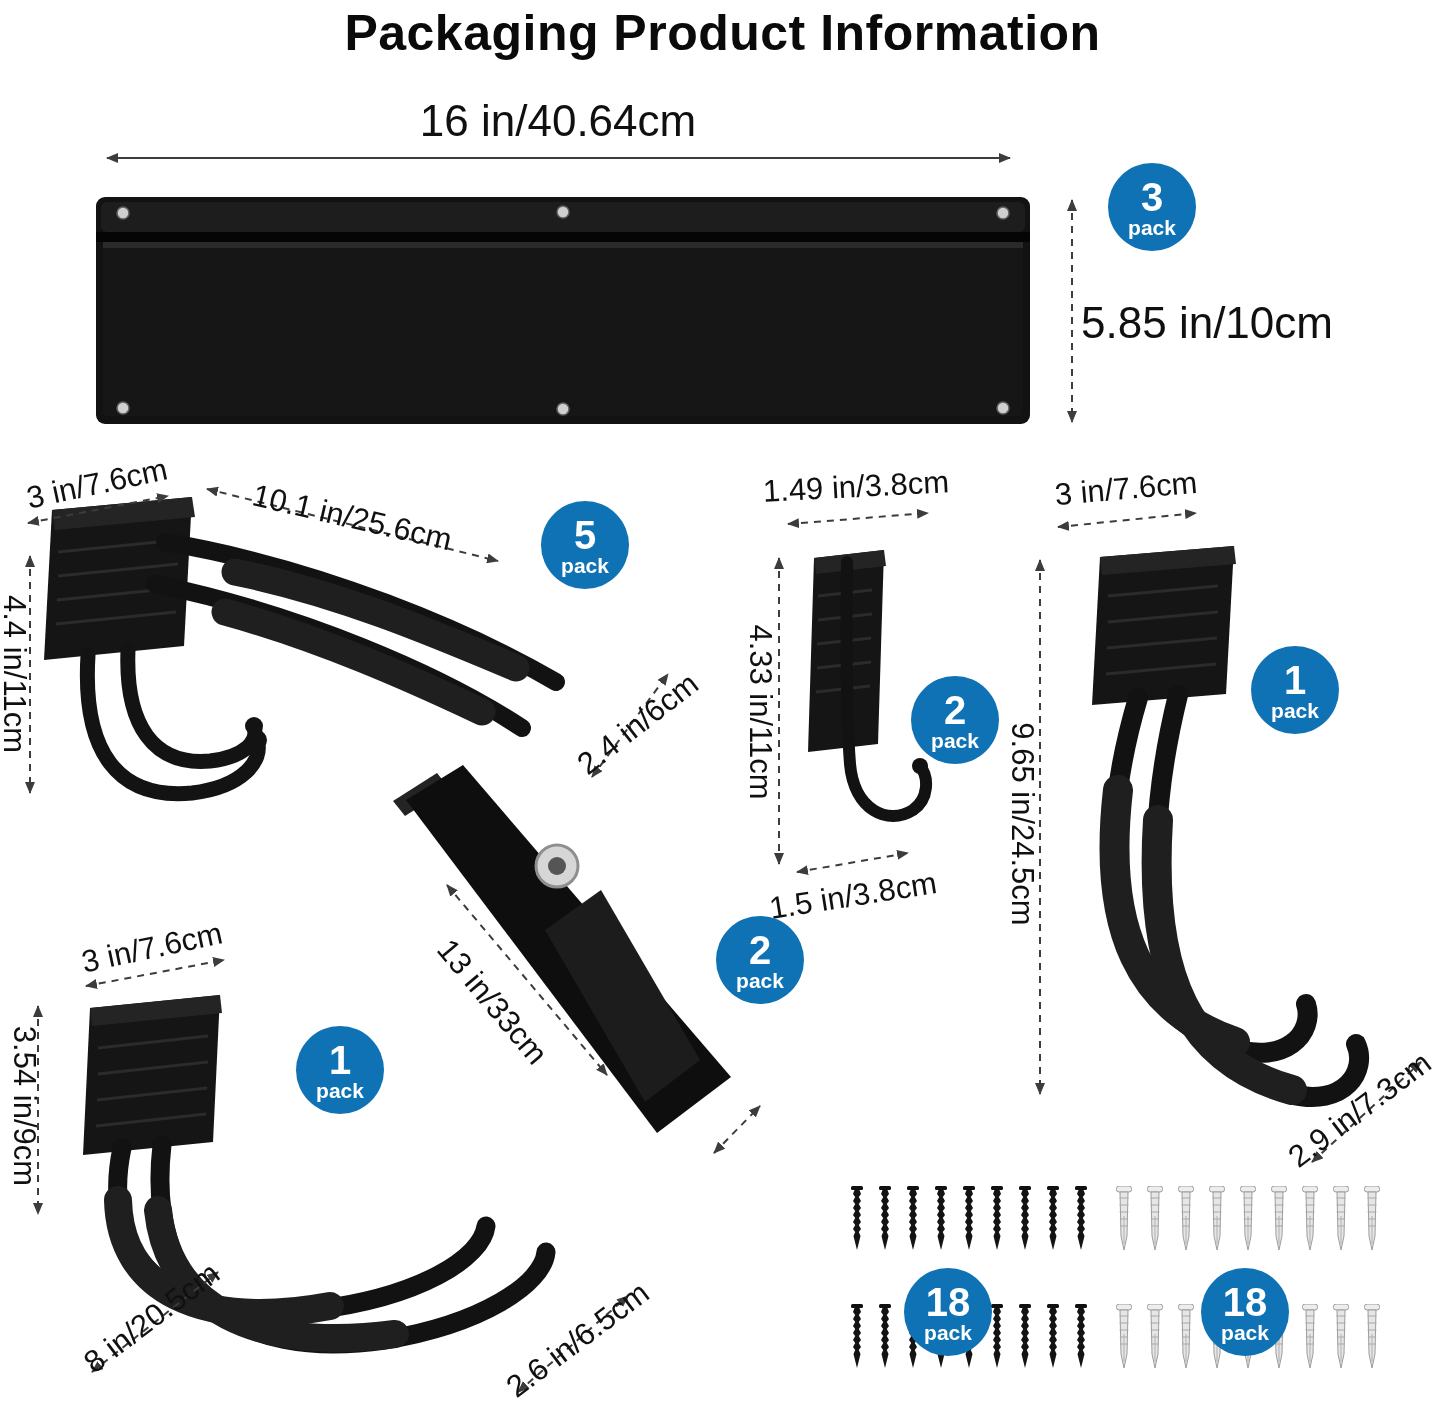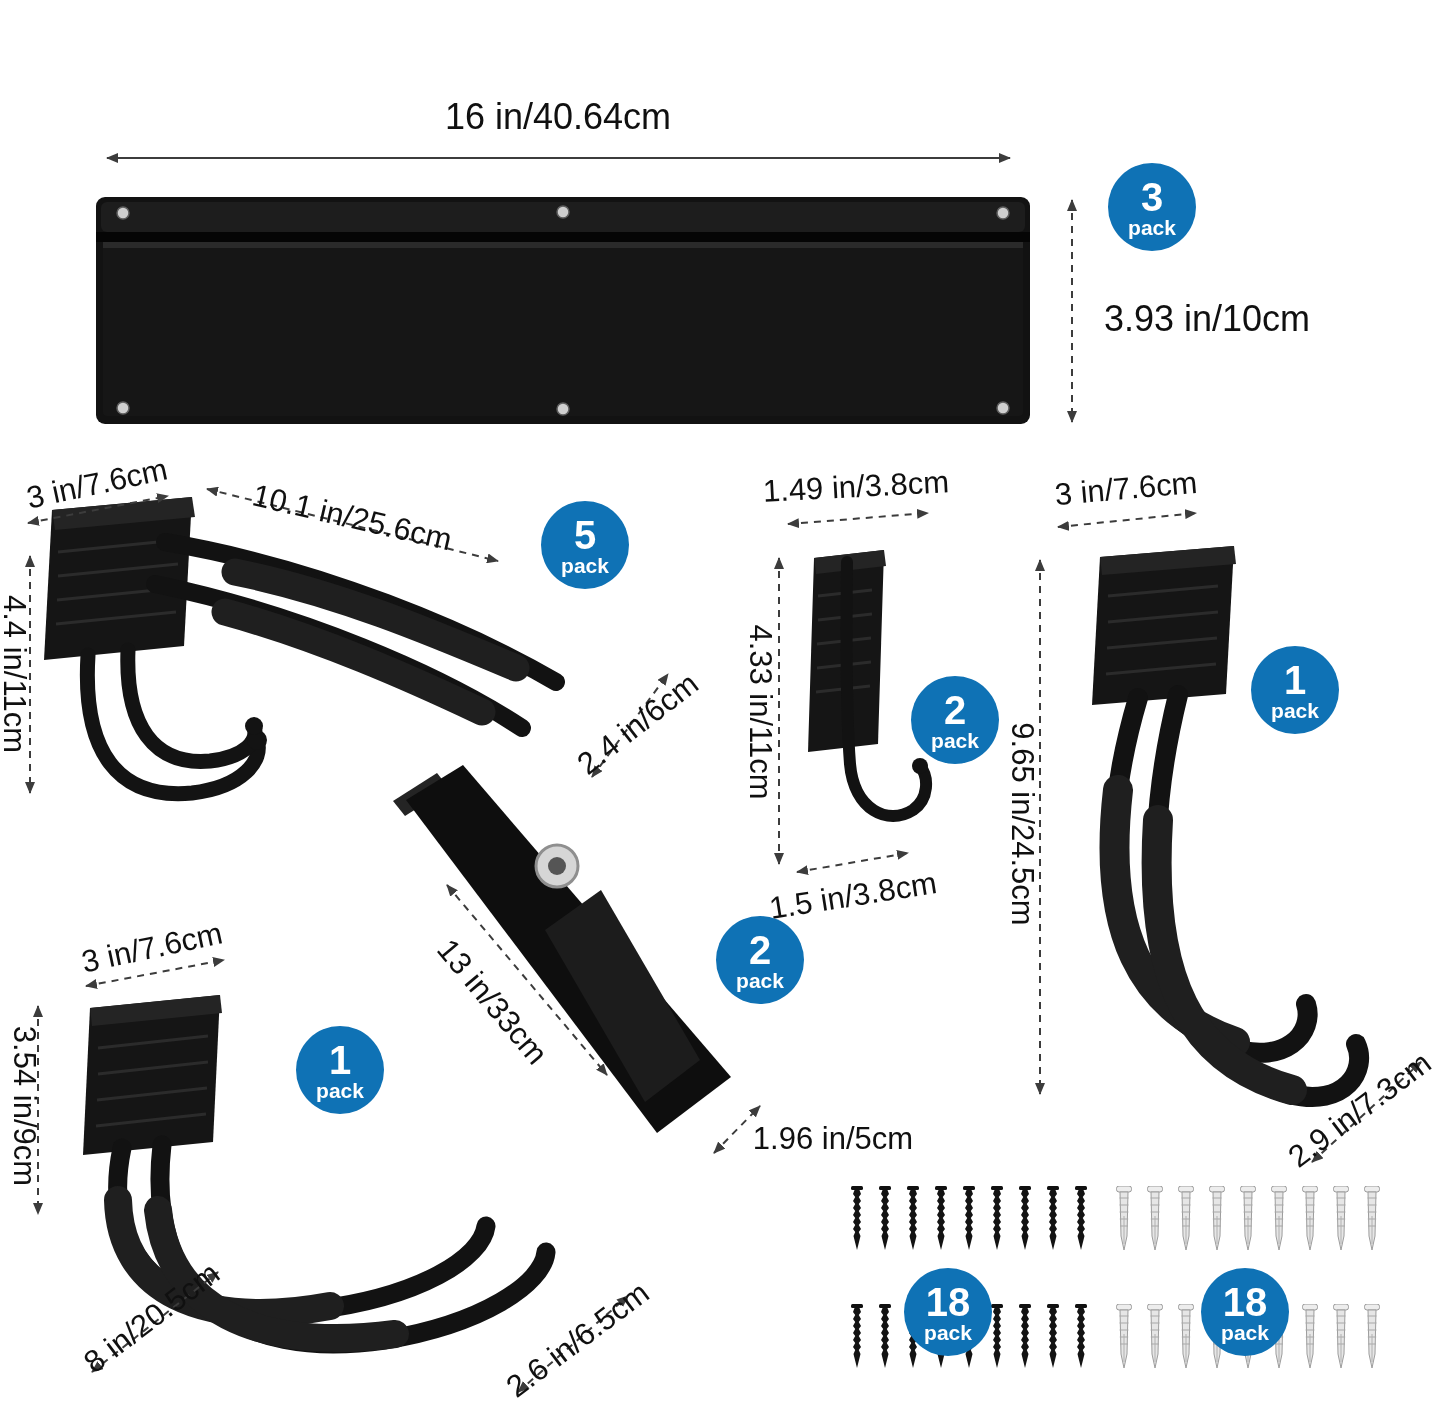--- a/index.html
+++ b/index.html
@@ -3,21 +3,21 @@
 <meta charset="utf-8">
 <style>
   * { margin:0; padding:0; box-sizing:border-box; }
   body { background:#ffffff; font-family:"Liberation Sans", sans-serif; }
   .canvas { position:relative; width:1445px; height:1419px; background:#fff; overflow:hidden; }
   .art { position:absolute; left:0; top:0; }
   .title { position:absolute; top:4px; left:0; width:100%; text-align:center;
            font-size:50px; font-weight:800; color:#0a0a0a; letter-spacing:.5px; }
   .dim { position:absolute; font-size:31px; color:#101010; text-align:center;
          white-space:nowrap; font-weight:400; }
-  .dim.big { font-size:36px; }
+  .dim.big { font-size:44px; }
   .badge { position:absolute; width:88px; height:88px; border-radius:50%;
            background:var(--accent,#0f72b5); color:#fff; display:flex; flex-direction:column;
            align-items:center; justify-content:center; line-height:1; }
   .badge .num { font-size:40px; font-weight:700; }
   .badge .word { font-size:21px; font-weight:600; }
 </style>
 </head>
 <body>
 
 <div class="canvas">
@@ -162,39 +162,39 @@
       <path d="M1312,1162 L1421,1062"></path>
       <path d="M447,885 L607,1075"></path>
       <path d="M714,1153 L760,1106"></path>
       <path d="M86,986 L224,960"></path>
       <path d="M38,1006 L38,1214"></path>
       <path d="M92,1372 L218,1272"></path>
       <path d="M518,1392 L628,1296"></path>
     </g>
   </svg>
 
+  <h1 class="title">Packaging Product Information</h1>
 
   <div class="dim big" style="left:408px; top:96px; width:300px;">16 in/40.64cm</div>
-  <div class="dim big" style="left:1057px; top:298px; width:300px;">3.93 in/10cm</div>
+  <div class="dim big" style="left:1057px; top:298px; width:300px;">5.85 in/10cm</div>
 
   <div class="dim" style="left:-3px; top:466px; width:200px; transform:rotate(-12deg);">3 in/7.6cm</div>
   <div class="dim" style="left:232px; top:500px; width:240px; transform:rotate(13deg);">10.1 in/25.6cm</div>
   <div class="dim" style="left:-106px; top:656px; width:240px; transform:rotate(90deg);">4.4 in/11cm</div>
   <div class="dim" style="left:538px; top:706px; width:200px; transform:rotate(-38deg);">2.4 in/6cm</div>
 
   <div class="dim" style="left:736px; top:469px; width:240px; transform:rotate(-3deg);">1.49 in/3.8cm</div>
   <div class="dim" style="left:635px; top:694px; width:250px; transform:rotate(90deg);">4.33 in/11cm</div>
   <div class="dim" style="left:738px; top:878px; width:230px; transform:rotate(-9deg);">1.5 in/3.8cm</div>
 
   <div class="dim" style="left:1026px; top:471px; width:200px; transform:rotate(-5deg);">3 in/7.6cm</div>
   <div class="dim" style="left:877px; top:806px; width:290px; transform:rotate(90deg);">9.65 in/24.5cm</div>
   <div class="dim" style="left:1250px; top:1092px; width:220px; transform:rotate(-37deg);">2.9 in/7.3cm</div>
 
   <div class="dim" style="left:387px; top:984px; width:210px; transform:rotate(50deg);">13 in/33cm</div>
-  <div class="dim" style="left:718px; top:1121px; width:230px;">1.96 in/5cm</div>
 
   <div class="dim" style="left:52px; top:930px; width:200px; transform:rotate(-12deg);">3 in/7.6cm</div>
   <div class="dim" style="left:-91px; top:1088px; width:230px; transform:rotate(90deg);">3.54 in/9cm</div>
   <div class="dim" style="left:47px; top:1300px; width:210px; transform:rotate(-37deg);">8 in/20.5cm</div>
   <div class="dim" style="left:463px; top:1322px; width:230px; transform:rotate(-37deg);">2.6 in/6.5cm</div>
 
   <div class="badge" style="left:1108px; top:163px;">
     <div class="num">3</div>
     <div class="word">pack</div>
   </div>

